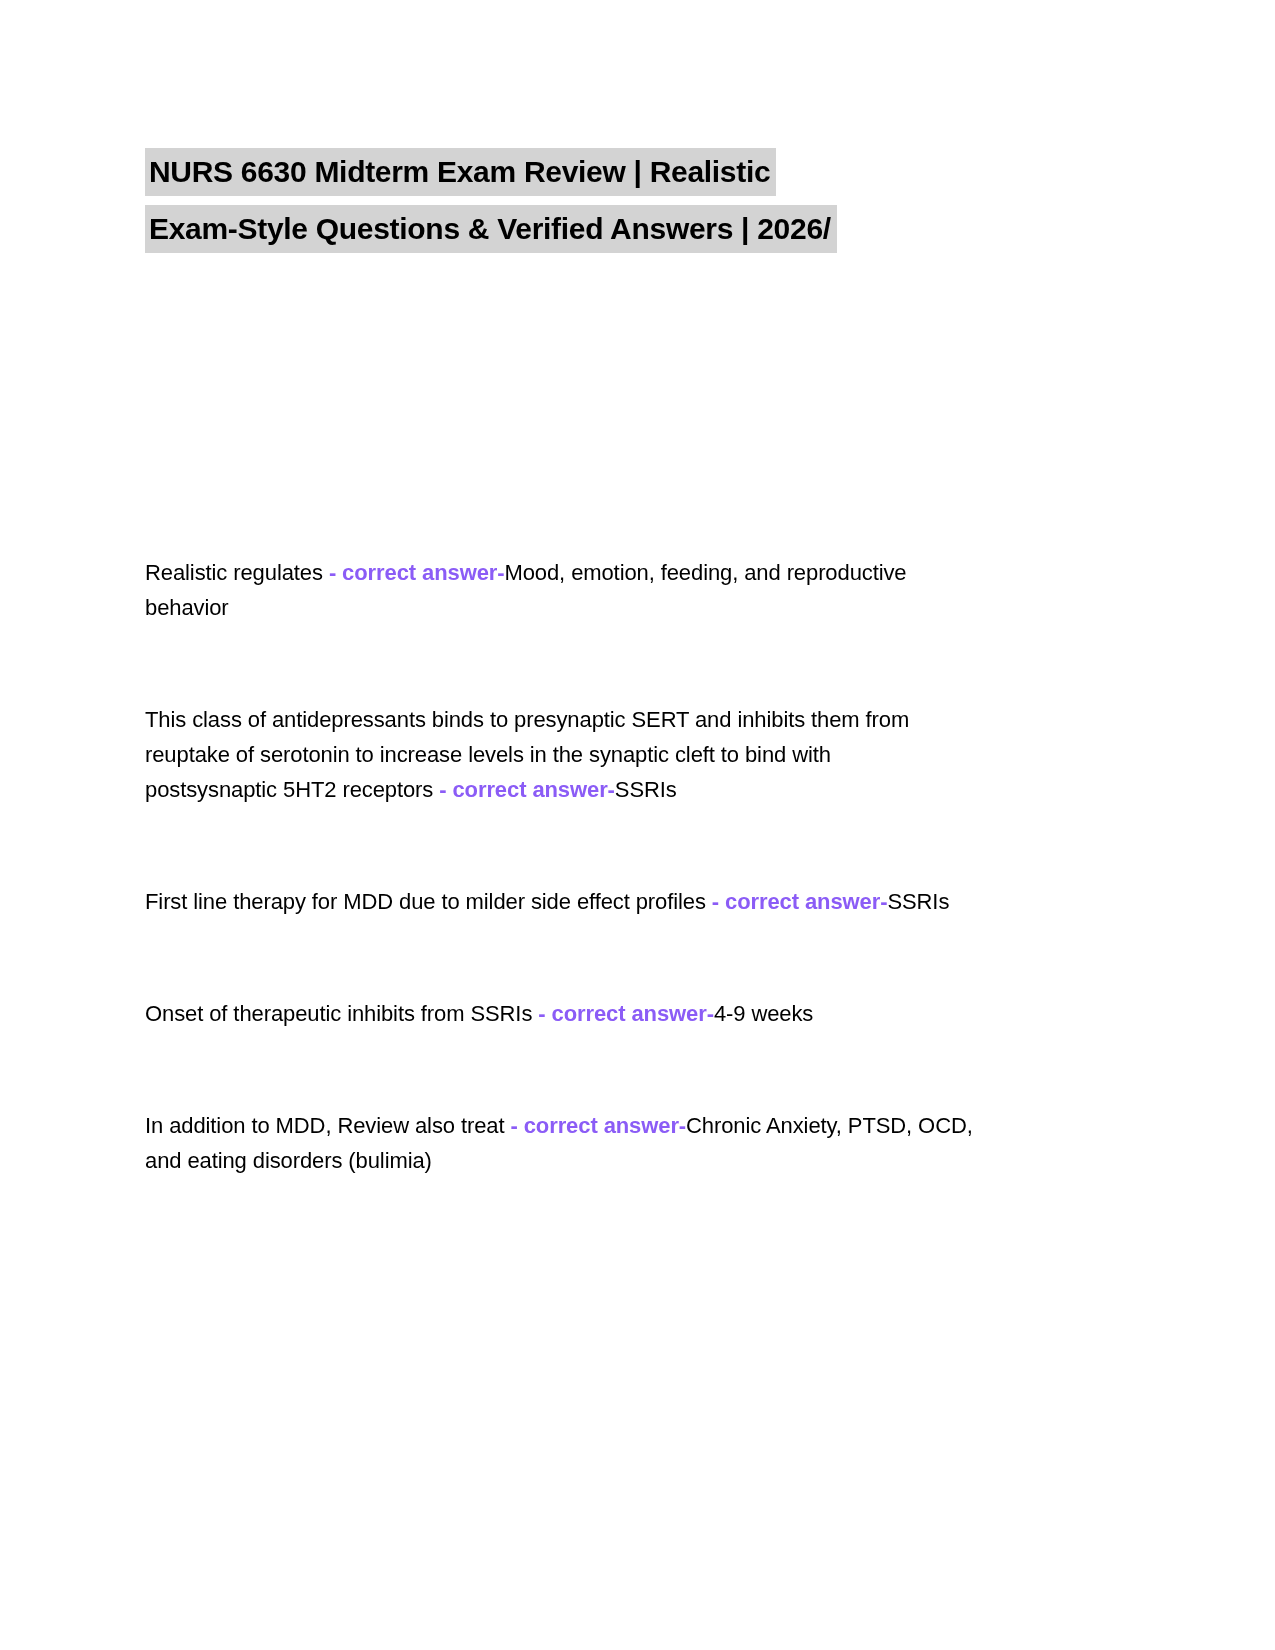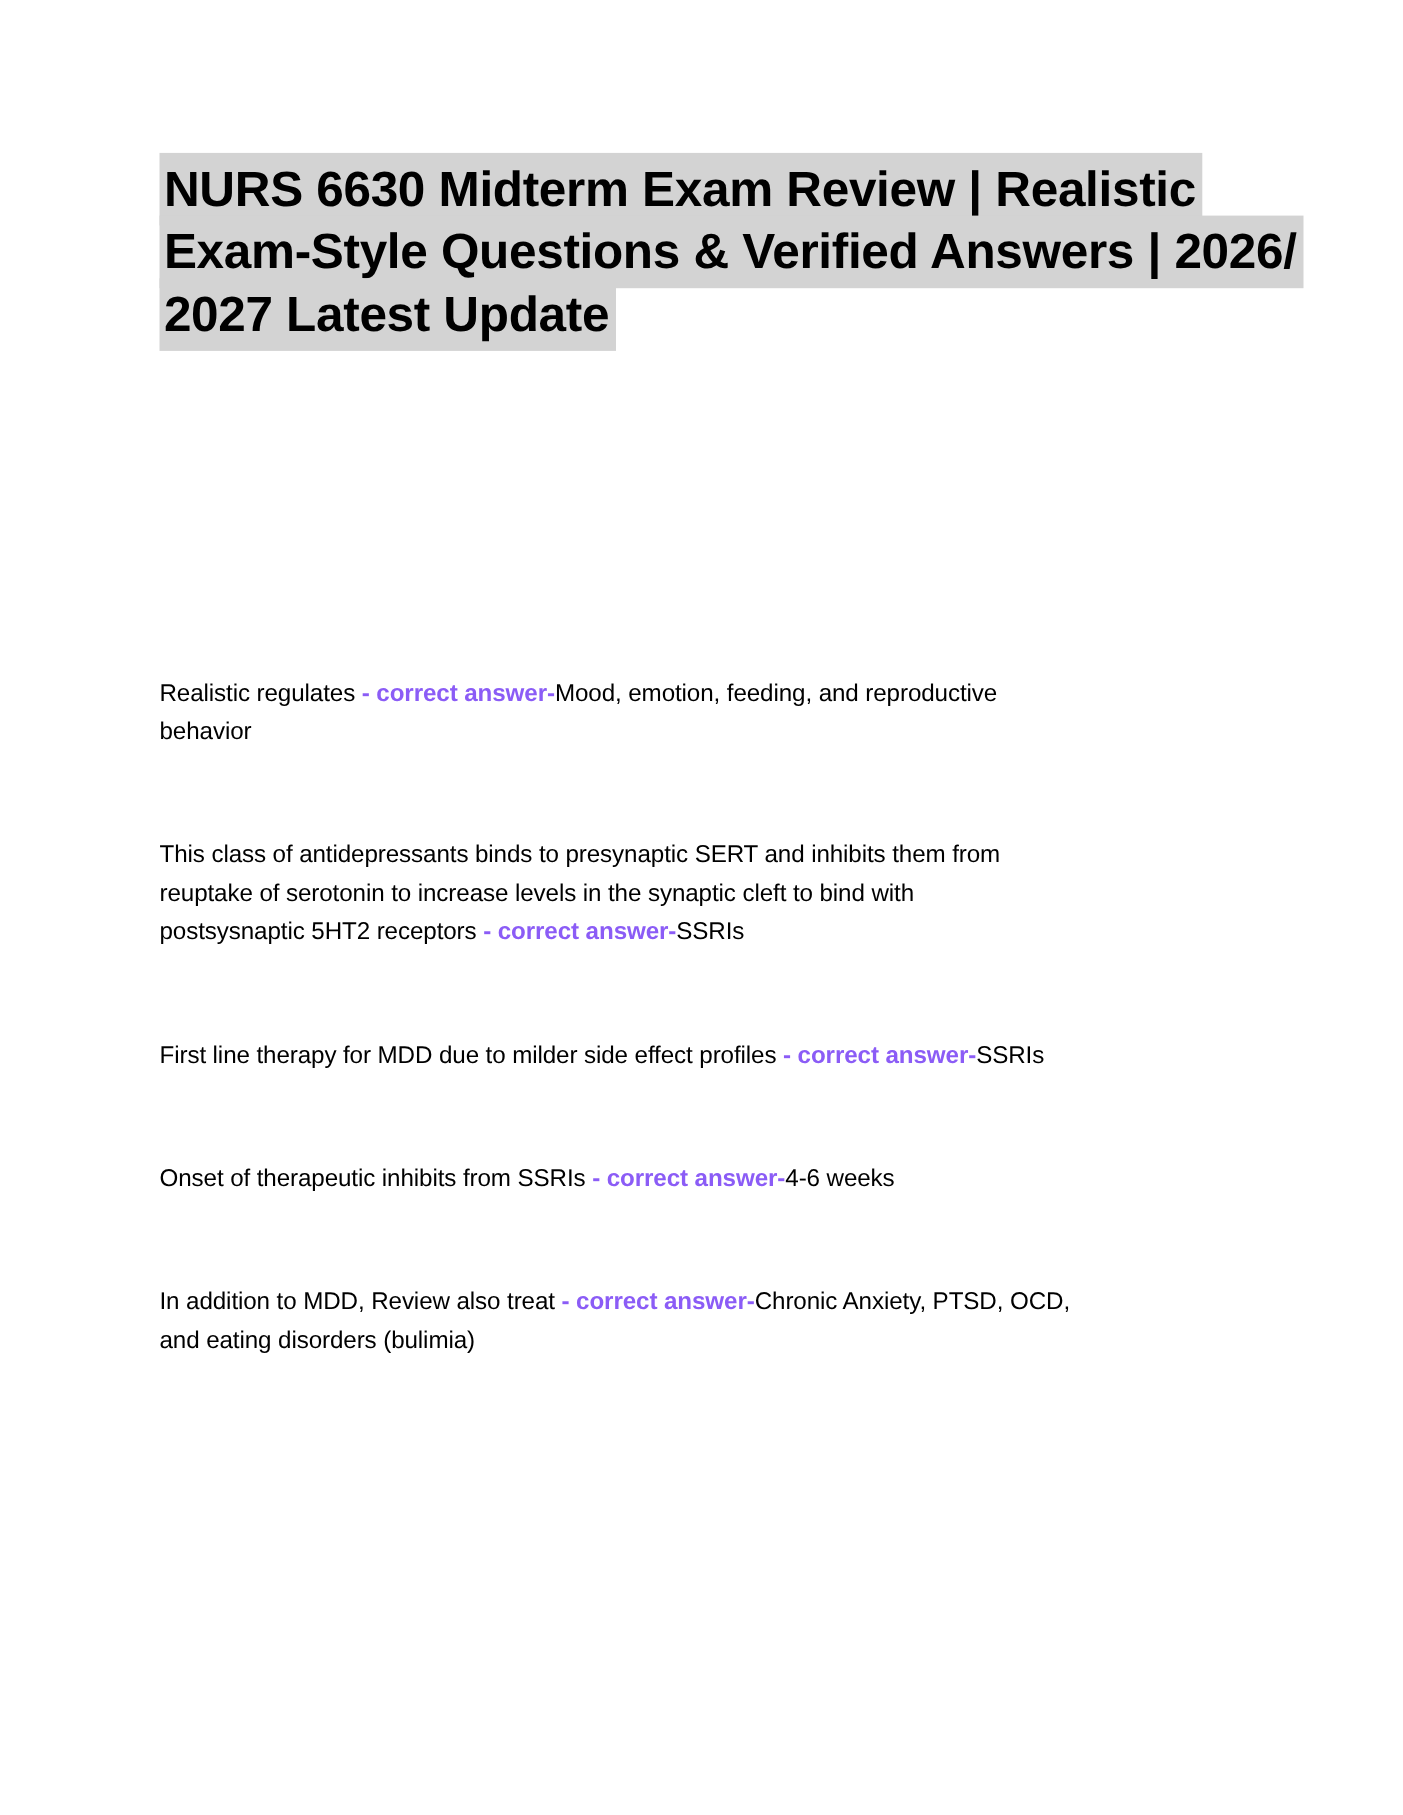--- a/index.html
+++ b/index.html
@@ -13,21 +13,21 @@
     font-family: "Liberation Sans", "DejaVu Sans", sans-serif;
     color: #000000;
   }
   .content {
     position: absolute;
     top: 143px;
     left: 145px;
     width: 1045px;
   }
   .doc-title {
-    font-size: 45px;
+    font-size: 30px;
     font-weight: 700;
     letter-spacing: -0.3px;
     color: #000000;
   }
   .title-line { line-height: 57px; height: 57px; white-space: nowrap; }
   .title-line .hl {
     background: #d3d3d3;
     padding: 7px 6px 8px 4px;
   }
   .qa-list { margin-top: 298px; }
@@ -46,34 +46,33 @@
 </style>
 </head>
 <body>
 
 <div class="page">
   <div class="content">
 
     <div class="doc-title">
       <div class="title-line"><span class="hl">NURS 6630 Midterm Exam Review | Realistic</span></div>
       <div class="title-line"><span class="hl">Exam-Style Questions &amp; Verified Answers | 2026/</span></div>
-      <div class="title-line"><span class="hl">2027 Latest Update</span></div>
     </div>
 
     <div class="qa-list">
       <p class="qa"><span class="q">Realistic regulates </span><span class="marker">- correct answer-</span><span class="a">Mood, emotion, feeding, and reproductive
 behavior</span></p>
 
       <p class="qa"><span class="q">This class of antidepressants binds to presynaptic SERT and inhibits them from
 reuptake of serotonin to increase levels in the synaptic cleft to bind with
 postsysnaptic 5HT2 receptors </span><span class="marker">- correct answer-</span><span class="a">SSRIs</span></p>
 
       <p class="qa"><span class="q">First line therapy for MDD due to milder side effect profiles </span><span class="marker">- correct answer-</span><span class="a">SSRIs</span></p>
 
 
-      <p class="qa"><span class="q">Onset of therapeutic inhibits from SSRIs </span><span class="marker">- correct answer-</span><span class="a">4-6 weeks</span></p>
+      <p class="qa"><span class="q">Onset of therapeutic inhibits from SSRIs </span><span class="marker">- correct answer-</span><span class="a">4-9 weeks</span></p>
 
       <p class="qa"><span class="q">In addition to MDD, Review also treat </span><span class="marker">- correct answer-</span><span class="a">Chronic Anxiety, PTSD, OCD,
 and eating disorders (bulimia)</span></p>
     </div>
 
   </div>
 </div>
 
 </body></html>

